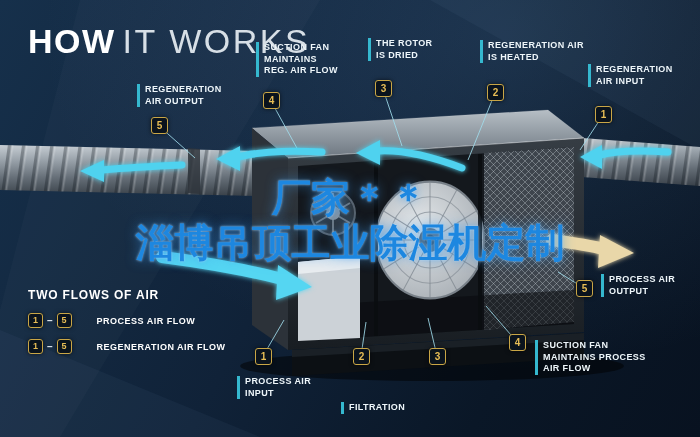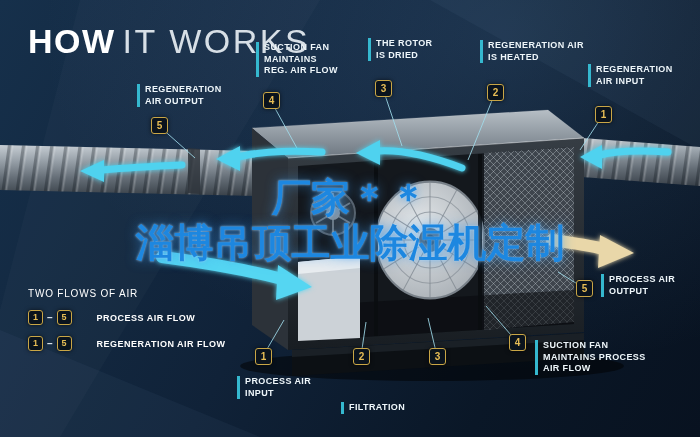--- a/index.html
+++ b/index.html
@@ -23,21 +23,21 @@
     letter-spacing:.4px;white-space:pre-line;
   }
   .badge{
     position:absolute;z-index:12;width:17px;height:17px;box-sizing:border-box;
     background:#0a131d;border:1px solid #c9a646;border-radius:3px;
     color:#e7bd55;font-size:10px;font-weight:bold;line-height:15px;text-align:center;
     box-shadow:0 0 4px rgba(0,0,0,.6);
   }
 
   .legend{position:absolute;left:28px;top:288px;z-index:12;}
-  .legend-title{font-size:10px;font-weight:normal;color:#ffffff;letter-spacing:.8px;margin-bottom:9px;}
+  .legend-title{font-size:12px;font-weight:bold;color:#ffffff;letter-spacing:.8px;margin-bottom:9px;}
   .legend-row{display:flex;align-items:center;margin-top:11px;}
   .legend-row .badge{position:static;width:15px;height:15px;line-height:13px;font-size:9px;flex:none;}
   .legend-row .dash{color:#dfe7ee;font-size:10px;font-weight:bold;margin:0 4px;}
   .legend-row .legend-label{color:#ffffff;font-size:9px;font-weight:bold;letter-spacing:.5px;margin-left:25px;}
 
   .watermark{
     position:absolute;left:0;right:0;top:176px;z-index:6;text-align:center;
     font-weight:bold;font-size:39px;line-height:1.15;color:#1d87e0;
     font-family:"Liberation Sans",sans-serif;
     text-shadow:0 0 2px rgba(255,255,255,.35),0 0 12px rgba(60,150,230,.75),0 0 3px rgba(130,200,255,.6);

